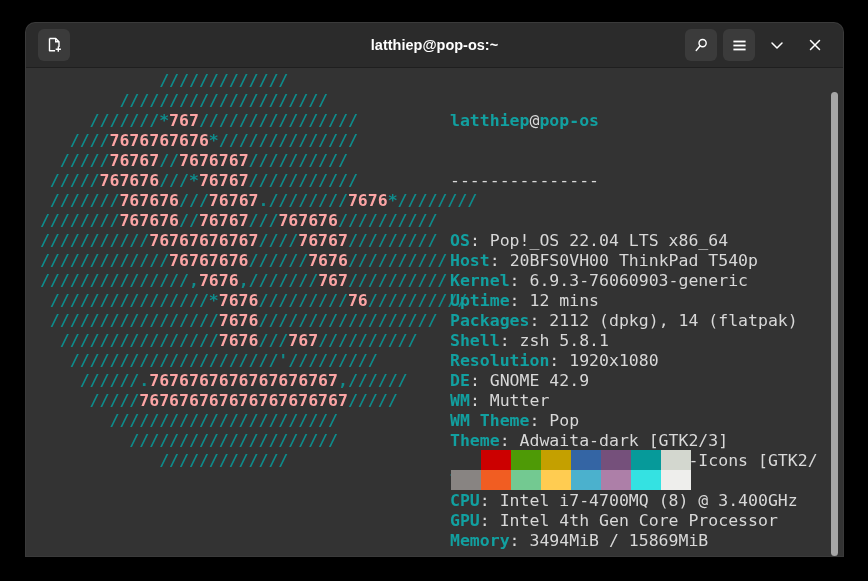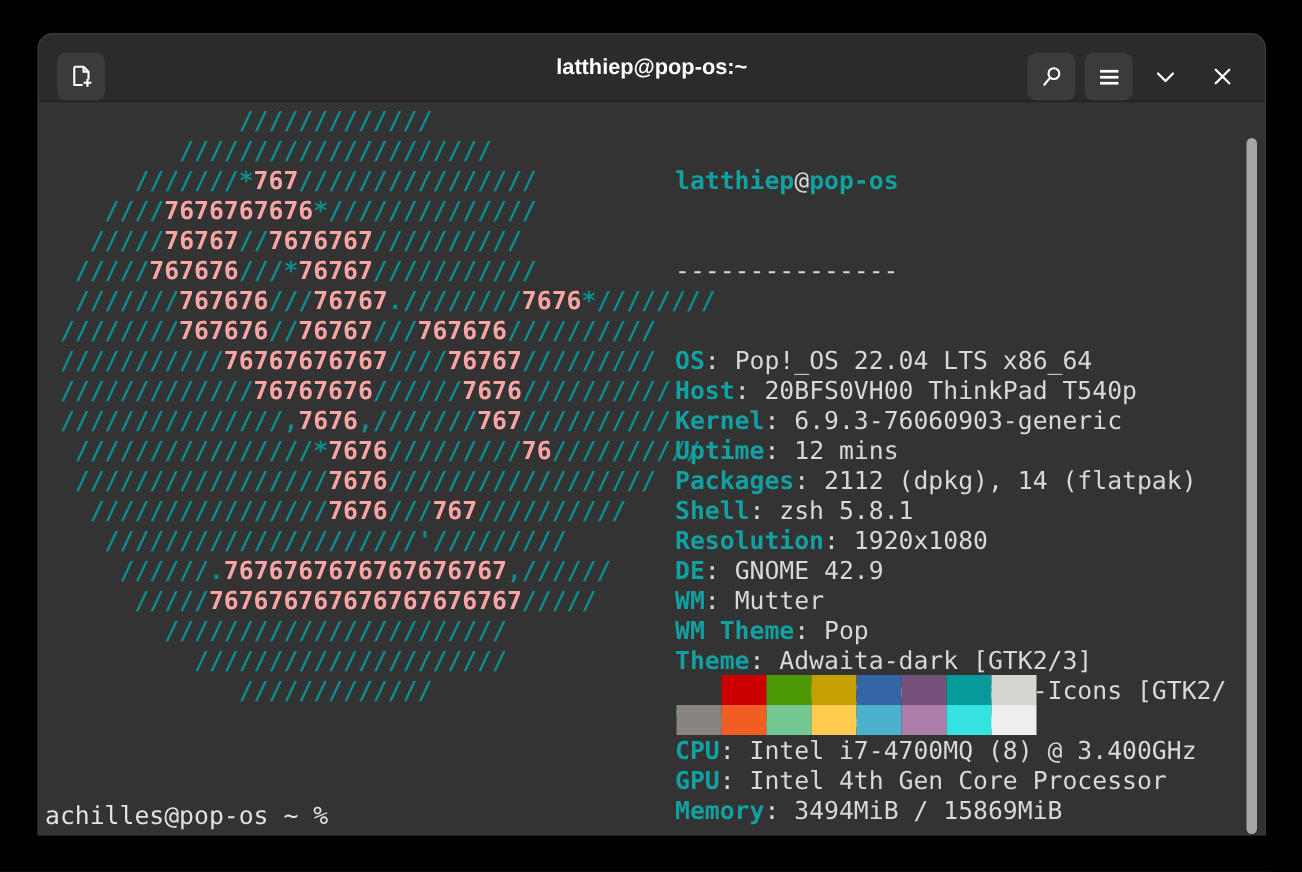--- a/index.html
+++ b/index.html
@@ -27,21 +27,21 @@
     box-shadow: 0 0 0 1px #3a3a3a;
   }
 
   
   #titlebar {
     position: relative;
     height: 45px;
     background: #2b2b2b;
     border-radius: 9px 9px 0 0;
     display: flex;
-    align-items: flex-end;
+    align-items: center;
     padding: 0 12px;
     box-sizing: border-box;
     border-bottom: 1px solid #1f1f1f;
   }
   .tb-btn {
     width: 32px;
     height: 32px;
     border-radius: 6px;
     display: flex;
     align-items: center;
@@ -231,21 +231,20 @@
       <div id="ascii-art"><div><span class="s">             /////////////</span></div><div><span class="s">         /////////////////////</span></div><div><span class="s">      ///////*</span><span class="w">767</span><span class="s">////////////////</span></div><div><span class="s">    ////</span><span class="w">7676767676</span><span class="s">*//////////////</span></div><div><span class="s">   /////</span><span class="w">76767</span><span class="s">//</span><span class="w">7676767</span><span class="s">//////////</span></div><div><span class="s">  /////</span><span class="w">767676</span><span class="s">///*</span><span class="w">76767</span><span class="s">///////////</span></div><div><span class="s">  ///////</span><span class="w">767676</span><span class="s">///</span><span class="w">76767</span><span class="s">.////////</span><span class="w">7676</span><span class="s">*////////</span></div><div><span class="s"> ////////</span><span class="w">767676</span><span class="s">//</span><span class="w">76767</span><span class="s">///</span><span class="w">767676</span><span class="s">//////////</span></div><div><span class="s"> ///////////</span><span class="w">76767676767</span><span class="s">////</span><span class="w">76767</span><span class="s">/////////</span></div><div><span class="s"> /////////////</span><span class="w">76767676</span><span class="s">//////</span><span class="w">7676</span><span class="s">//////////</span></div><div><span class="s"> ///////////////,</span><span class="w">7676</span><span class="s">,///////</span><span class="w">767</span><span class="s">//////////</span></div><div><span class="s">  ////////////////*</span><span class="w">7676</span><span class="s">/////////</span><span class="w">76</span><span class="s">//////////</span></div><div><span class="s">  /////////////////</span><span class="w">7676</span><span class="s">//////////////////</span></div><div><span class="s">   ////////////////</span><span class="w">7676</span><span class="s">///</span><span class="w">767</span><span class="s">//////////</span></div><div><span class="s">    /////////////////////'/////////</span></div><div><span class="s">     //////.</span><span class="w">7676767676767676767</span><span class="s">,//////</span></div><div><span class="s">      /////</span><span class="w">767676767676767676767</span><span class="s">/////</span></div><div><span class="s">        ///////////////////////</span></div><div><span class="s">          /////////////////////</span></div><div><span class="s">             /////////////</span></div></div>
 
       <div id="info-panel">
         <div><span class="k">latthiep</span><span class="v">@</span><span class="k">pop-os</span></div>
         <div class="v">---------------</div>
         <div id="info-fields"><div><span class="k">OS</span><span class="sep">: </span><span class="v">Pop!_OS 22.04 LTS x86_64</span></div><div><span class="k">Host</span><span class="sep">: </span><span class="v">20BFS0VH00 ThinkPad T540p</span></div><div><span class="k">Kernel</span><span class="sep">: </span><span class="v">6.9.3-76060903-generic</span></div><div><span class="k">Uptime</span><span class="sep">: </span><span class="v">12 mins</span></div><div><span class="k">Packages</span><span class="sep">: </span><span class="v">2112 (dpkg), 14 (flatpak)</span></div><div><span class="k">Shell</span><span class="sep">: </span><span class="v">zsh 5.8.1</span></div><div><span class="k">Resolution</span><span class="sep">: </span><span class="v">1920x1080</span></div><div><span class="k">DE</span><span class="sep">: </span><span class="v">GNOME 42.9</span></div><div><span class="k">WM</span><span class="sep">: </span><span class="v">Mutter</span></div><div><span class="k">WM Theme</span><span class="sep">: </span><span class="v">Pop</span></div><div><span class="k">Theme</span><span class="sep">: </span><span class="v">Adwaita-dark [GTK2/3]</span></div><div><span class="k">Icons</span><span class="sep">: </span><span class="v">Gently-Color-Dark-Icons [GTK2/</span></div><div><span class="k">Terminal</span><span class="sep">: </span><span class="v">gnome-terminal</span></div><div><span class="k">CPU</span><span class="sep">: </span><span class="v">Intel i7-4700MQ (8) @ 3.400GHz</span></div><div><span class="k">GPU</span><span class="sep">: </span><span class="v">Intel 4th Gen Core Processor</span></div><div><span class="k">Memory</span><span class="sep">: </span><span class="v">3494MiB / 15869MiB</span></div></div>
       </div>
 
       <div id="palette"><div class="pal-row"><div class="sw" style="background: rgb(51, 51, 51);"></div><div class="sw" style="background: rgb(204, 0, 0);"></div><div class="sw" style="background: rgb(78, 154, 6);"></div><div class="sw" style="background: rgb(196, 160, 0);"></div><div class="sw" style="background: rgb(52, 101, 164);"></div><div class="sw" style="background: rgb(117, 80, 123);"></div><div class="sw" style="background: rgb(6, 154, 154);"></div><div class="sw" style="background: rgb(211, 215, 207);"></div></div><div class="pal-row"><div class="sw" style="background: rgb(136, 132, 130);"></div><div class="sw" style="background: rgb(241, 93, 34);"></div><div class="sw" style="background: rgb(115, 201, 145);"></div><div class="sw" style="background: rgb(255, 204, 81);"></div><div class="sw" style="background: rgb(75, 177, 205);"></div><div class="sw" style="background: rgb(173, 127, 168);"></div><div class="sw" style="background: rgb(52, 226, 226);"></div><div class="sw" style="background: rgb(238, 238, 236);"></div></div></div>
 
-      <div id="prompt-line">achilles@pop-os ~ %</div>
 
     </div>
 
     <div id="scrollbar-track">
       <div id="scrollbar-thumb" style="background: rgb(166, 166, 166);"></div>
     </div>
   </div>
 
 </div>
 

